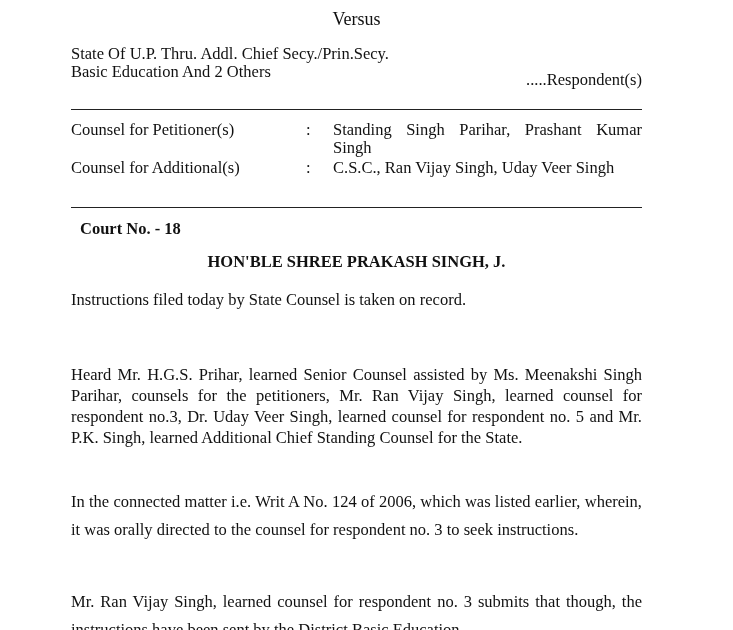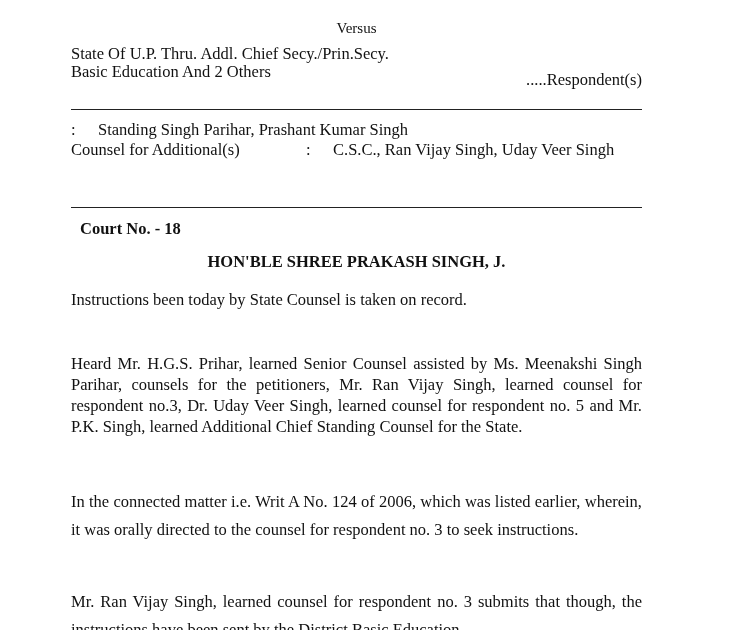--- a/index.html
+++ b/index.html
@@ -19,23 +19,23 @@
     .page {
       position: absolute;
       left: 71px;
       top: 0;
       width: 571px;
     }
     .versus {
       position: absolute;
       left: 0;
       width: 571px;
-      top: 20px;
+      top: 9px;
       text-align: center;
-      font-size: 15px;
+      font-size: 18px;
     }
     .respondent-block {
       position: absolute;
       left: 0;
       top: 45px;
       width: 571px;
       line-height: 18px;
     }
     .respondent-name {
       width: 400px;
@@ -92,21 +92,21 @@
       font-weight: bold;
     }
     .para {
       position: absolute;
       left: 0;
       width: 571px;
       text-align: justify;
       margin: 0;
     }
     .p1 { top: 290px; line-height: 20px; }
-    .p2 { top: 353px; line-height: 21px; }
+    .p2 { top: 364px; line-height: 21px; }
     .p3 { top: 488px; line-height: 28px; }
     .p4 { top: 588px; line-height: 28px; }
   </style>
 </head>
 <body>
 
 <div class="page">
 
   <div class="versus">Versus</div>
 
@@ -115,34 +115,35 @@
       <div>State Of U.P. Thru. Addl. Chief Secy./Prin.Secy.</div>
       <div>Basic Education And 2 Others</div>
     </div>
     <div class="respondent-label">.....Respondent(s)</div>
   </div>
 
   <div class="rule r1"></div>
 
   <div class="counsel-table">
     <div class="counsel-row">
+      <div class="counsel-label">Counsel for Petitioner(s)</div>
       <div class="counsel-colon">:</div>
       <div class="counsel-value">Standing Singh Parihar, Prashant Kumar Singh</div>
     </div>
     <div class="counsel-row">
       <div class="counsel-label">Counsel for Additional(s)</div>
       <div class="counsel-colon">:</div>
       <div class="counsel-value">C.S.C., Ran Vijay Singh, Uday Veer Singh</div>
     </div>
   </div>
 
   <div class="rule r2"></div>
 
   <div class="court-no">Court No. - 18</div>
 
   <div class="judge">HON'BLE SHREE PRAKASH SINGH, J.</div>
 
-  <p class="para p1">Instructions been today by State Counsel is taken on record.</p>
+  <p class="para p1">Instructions filed today by State Counsel is taken on record.</p>
   <p class="para p2">Heard Mr. H.G.S. Prihar, learned Senior Counsel assisted by Ms. Meenakshi Singh Parihar, counsels for the petitioners, Mr. Ran Vijay Singh, learned counsel for respondent no.3, Dr. Uday Veer Singh, learned counsel for respondent no. 5 and Mr. P.K. Singh, learned Additional Chief Standing Counsel for the State.</p>
   <p class="para p3">In the connected matter i.e. Writ A No. 124 of 2006, which was listed earlier, wherein, it was orally directed to the counsel for respondent no. 3 to seek instructions.</p>
   <p class="para p4">Mr. Ran Vijay Singh, learned counsel for respondent no. 3 submits that though, the instructions have been sent by the District Basic Education</p>
 
 </div>
 
 </body></html>

